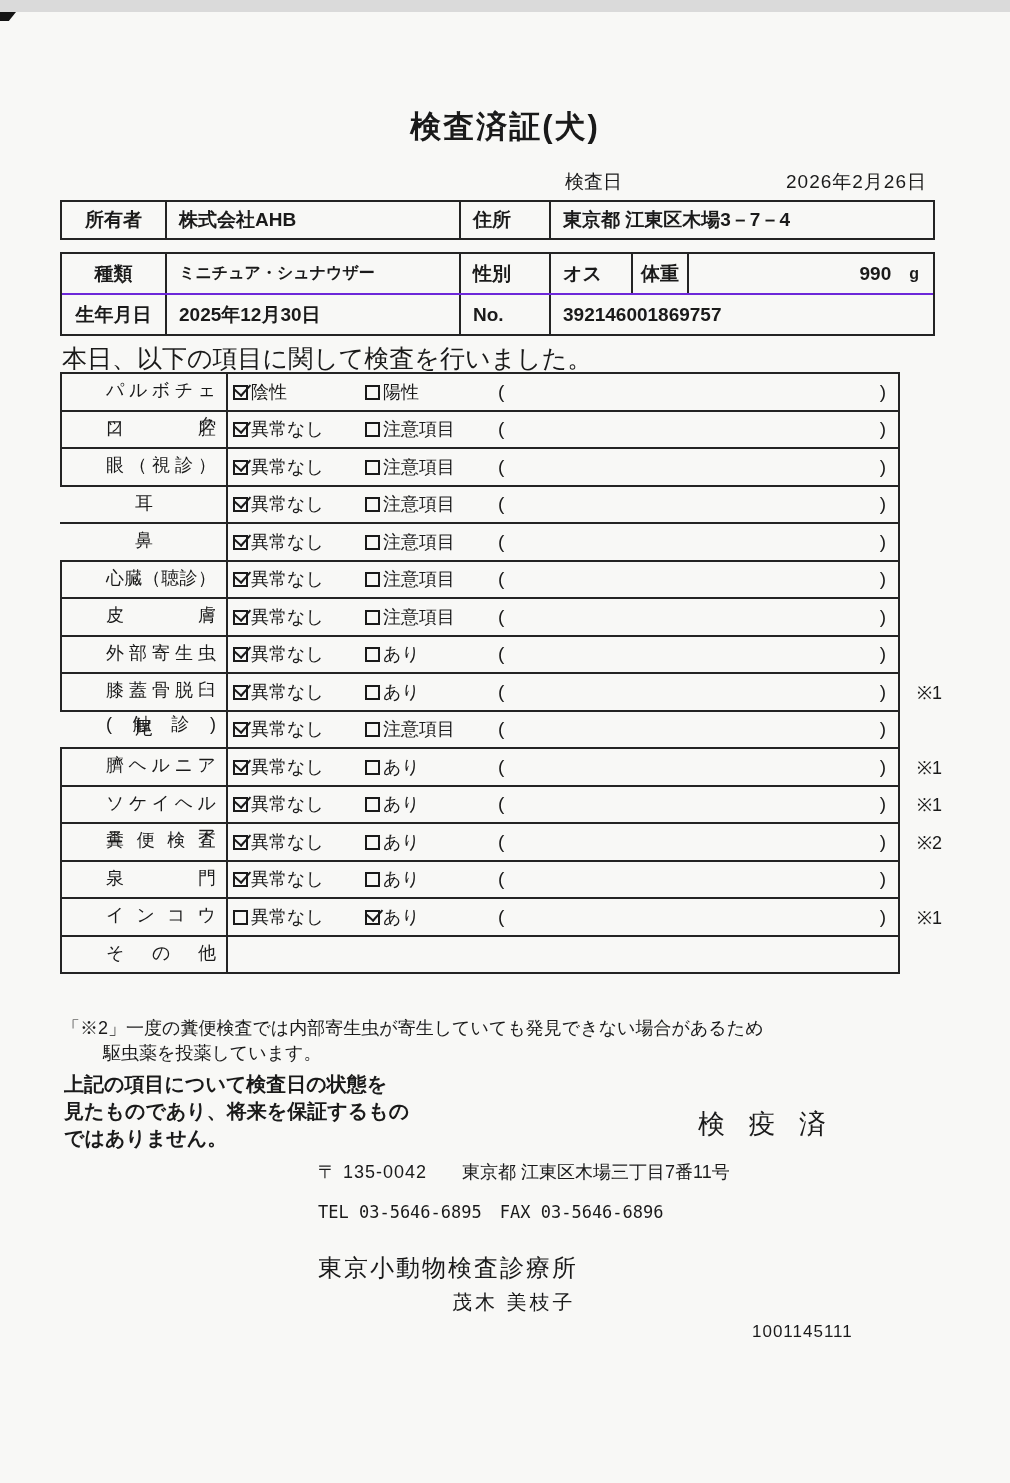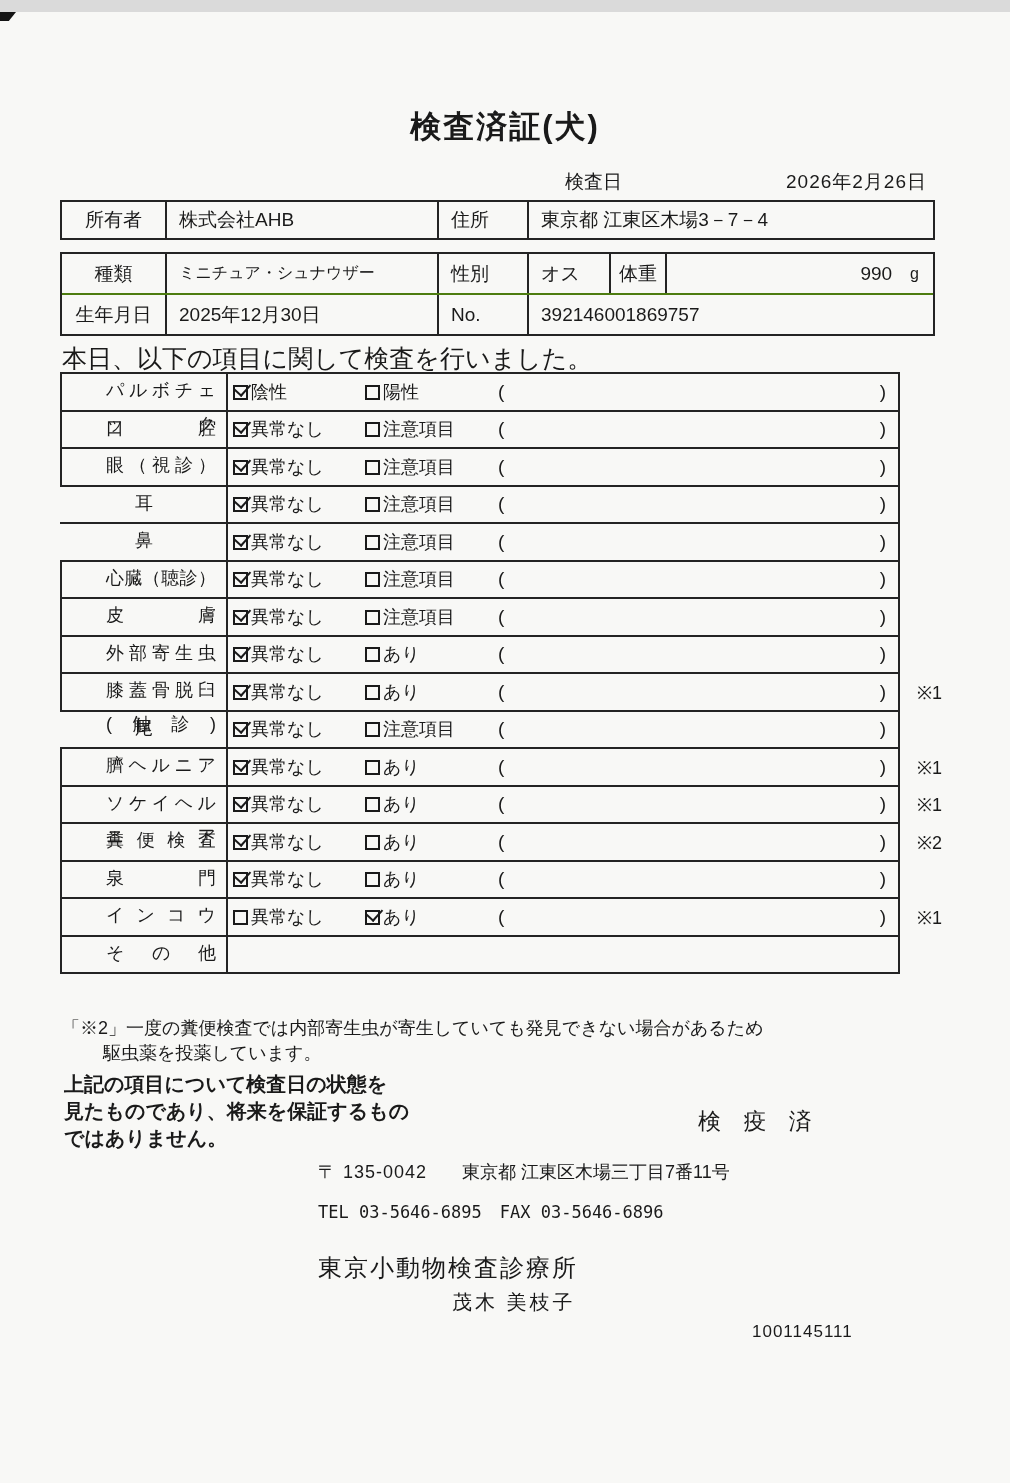--- a/index.html
+++ b/index.html
@@ -16,27 +16,27 @@
     position:absolute; top:94px; left:0; width:100%;
     text-align:center; font-size:31px; font-weight:600; letter-spacing:2px;
   }
   .insp-date-label { position:absolute; top:157px; left:565px; font-size:19px; }
   .insp-date-value { position:absolute; top:157px; left:786px; font-size:19px; letter-spacing:1px; }
 
   
   .info-table { position:absolute; left:60px; width:875px; display:flex; flex-direction:column; border:2px solid #242424; }
   .owner-table { top:188px; height:40px; }
   .animal-table { top:240px; height:84px; }
-  .info-row { display:flex; flex:1; }
-  .animal-table .info-row + .info-row { border-top:2px solid #4d7c0f; }
+  .info-row { display:flex; flex:1;font-weight:bold; }
+  .animal-table .info-row + .info-row { border-top:2px solid #6d28d9; }
   .cell { display:flex; align-items:center; padding:0 12px; font-size:19px; border-right:2px solid #242424; }
   .cell.last { border-right:none; }
   .cell.head { justify-content:center; padding:0 4px; }
   .w-label { width:105px; }
-  .w-main  { width:272px; }
+  .w-main  { width:294px; }
   .w-mid   { width:90px; }
   .w-sex   { width:82px; }
   .w-wlab  { width:56px; }
   .grow { flex:1; }
   .breed { font-size:16px; }
   .weight-cell { justify-content:flex-end; padding-right:14px; }
   .weight-unit { font-size:16px; margin-left:18px; }
   .no-cell { padding-left:12px; }
 
   .intro-text { position:absolute; top:330px; left:62px; font-size:25px; }
@@ -67,21 +67,21 @@
   .paren-open  { position:absolute; left:270px; top:50%; transform:translateY(-50%); font-size:19px; }
   .paren-close { position:absolute; right:12px;  top:50%; transform:translateY(-50%); font-size:19px; }
   .note-mark { position:absolute; right:-42px; top:50%; transform:translateY(-50%); font-size:18px; white-space:nowrap; }
 
   
   .note-line { position:absolute; font-size:18px; white-space:nowrap; }
   .note1 { top:977px;  left:62px; }
   .note2 { top:1004px; left:62px; }
   .note3 { top:1029px; left:103px; }
   .disclaimer { position:absolute; top:1059px; left:64px; font-size:20px; font-weight:bold; line-height:27px; }
-  .stamp { position:absolute; top:1094px; left:698px; font-size:23px; letter-spacing:8px; white-space:nowrap; }
+  .stamp { position:absolute; top:1094px; left:698px; font-size:27px; letter-spacing:8px; white-space:nowrap; }
   .postal  { position:absolute; top:1148px; left:318px; font-size:18px; letter-spacing:1px; }
   .address2{ position:absolute; top:1148px; left:462px; font-size:18px; }
   .telline { position:absolute; top:1190px; left:318px; font-size:17px; font-family:"DejaVu Sans Mono", monospace; display:flex; gap:18px; }
   .clinic  { position:absolute; top:1240px; left:318px; font-size:24px; letter-spacing:2px; }
   .person  { position:absolute; top:1277px; left:452px; font-size:20px; letter-spacing:3px; }
   .serial  { position:absolute; top:1310px; left:752px; font-size:17px; letter-spacing:1px; }
 </style>
 </head>
 <body>
 

